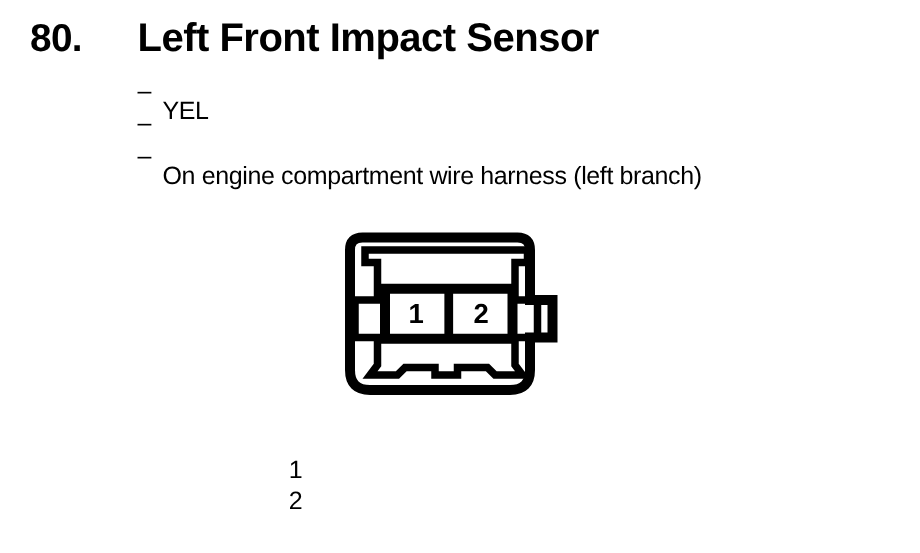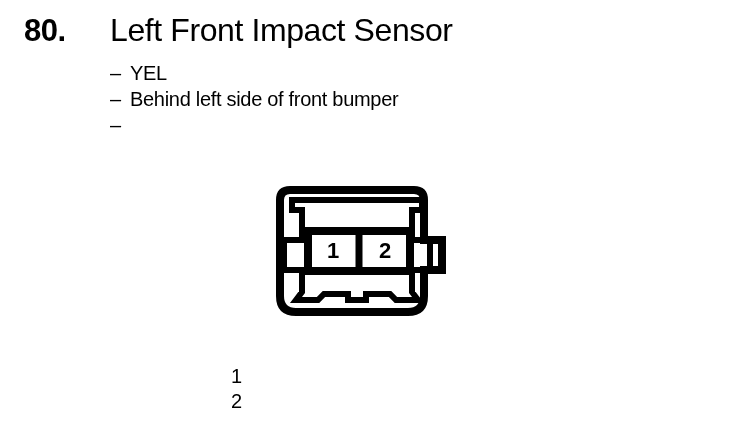--- a/index.html
+++ b/index.html
@@ -33,21 +33,21 @@
     font-weight: bold;
     letter-spacing: -0.5px;
     line-height: 38px;
     white-space: nowrap;
   }
   #page-title {
     position: absolute;
     left: 110px;
     top: 2px;
     font-size: 32px;
-    font-weight: normal;
+    font-weight: bold;
     letter-spacing: -0.4px;
     line-height: 40px;
     white-space: nowrap;
   }
 
   
   #spec-list {
     position: absolute;
     left: 110px;
     top: 60px;
@@ -64,21 +64,21 @@
   .spec-dash {
     position: absolute;
     left: 0;
     top: 0;
     width: 16px;
     line-height: 26px;
   }
   .spec-text {
     position: absolute;
     left: 20px;
-    top: 0;
+    top: 16px;
     line-height: 26px;
   }
 
   
   #connector-figure {
     position: absolute;
     left: 252px;
     top: 178px;
     width: 210px;
     height: 156px;
@@ -129,25 +129,25 @@
 
   <div id="spec-list">
 
     <div class="spec-item">
       <span class="spec-dash">–</span>
       <span class="spec-text">YEL</span>
     </div>
 
     <div class="spec-item">
       <span class="spec-dash">–</span>
-      <span class="spec-text">Behind left side of front bumper</span>
     </div>
 
     <div class="spec-item">
       <span class="spec-dash">–</span>
+      <span class="spec-text">On engine compartment wire harness (left branch)</span>
     </div>
 
   </div>
 
   <div id="connector-figure">
     <svg id="connector-svg" width="210" height="156" viewBox="0 0 210 156">
 
       <path fill="none" stroke="#000000" stroke-width="8" stroke-linejoin="miter" stroke-linecap="butt" d="M 28 22
                Q 28 12 38 12
                L 162 12

